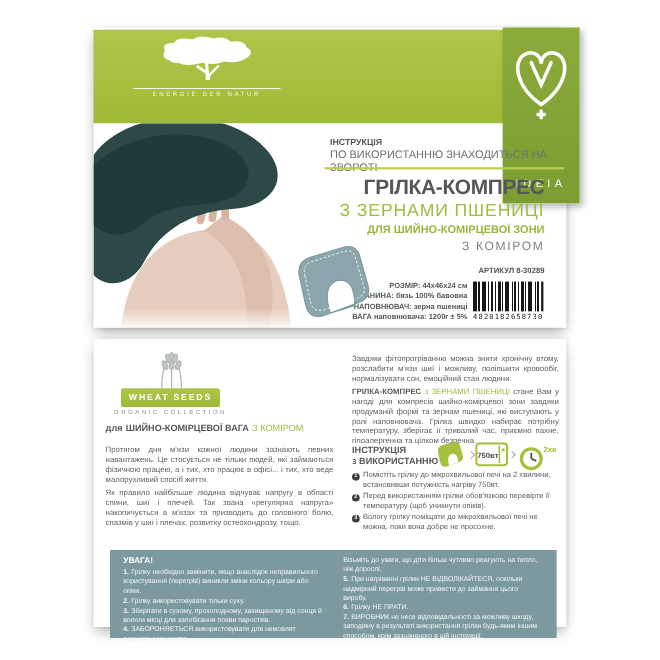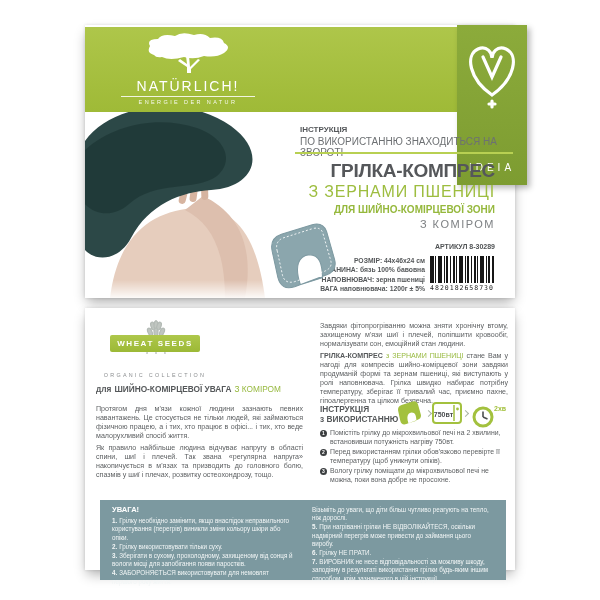--- a/index.html
+++ b/index.html
@@ -32,21 +32,21 @@
   .bars{height:27px;background:
       repeating-linear-gradient(90deg,#161616 0 1px,transparent 1px 3px),
       repeating-linear-gradient(90deg,#161616 0 2px,transparent 2px 7px),#fff;
       border-left:2px solid #161616;border-right:2px solid #161616;}
   .bnum{font-family:"DejaVu Sans Mono",monospace;font-size:6.5px;letter-spacing:1px;color:#222;margin-top:1px;}
   .photo{position:absolute;left:0;top:87px;width:218px;height:186px;overflow:hidden;}
   .collar-front{position:absolute;left:181px;top:198px;width:72px;height:72px;}
   
   #back{left:85px;top:308px;width:430px;height:262px;}
   .wheat{position:absolute;left:48px;top:10px;width:46px;height:36px;}
-  .badge{position:absolute;left:25px;top:27px;width:90px;height:17px;border-radius:2px;
+  .badge{position:absolute;left:25px;top:45px;width:90px;height:17px;border-radius:2px;
          background:linear-gradient(180deg,#aec74b,#9cb936);color:#fff;text-align:center;
          font-size:8px;font-weight:700;letter-spacing:1.6px;line-height:17px;}
   .organic{position:absolute;left:0;top:64px;width:140px;text-align:center;
          font-size:5.4px;letter-spacing:2.3px;color:#8a8d8f;}
   .bheading{position:absolute;left:11px;top:76px;width:210px;font-size:8.3px;line-height:10px;}
   .hd{font-weight:700;color:#55585a;}
   .hg{font-weight:400;color:#98ba41;}
   .seg{margin-right:3px;}
   .para{position:absolute;font-size:7.1px;line-height:9px;color:#5b5e60;text-align:justify;}
   .p-l1{left:11px;top:97px;width:207px;}
@@ -80,21 +80,20 @@
   <div id="front" class="card">
 
     <div class="band">
       <div class="brand">
         <svg width="92" height="40" viewBox="0 0 92 40">
           <g fill="#fff">
             <path d="M12 22 Q4 20 8 13 Q4 6 16 6 Q20 0 33 3 Q40 -2 52 2 Q62 -1 68 5 Q80 3 82 10 Q90 14 82 20 Q74 25 62 23 Q52 27 42 24 Q28 28 20 24 Q14 25 12 22 Z"></path>
             <path d="M44 23 L47 23 L48 34 L56 26 L58 27 L49 36 L49 40 L45 40 L45 34 L36 28 L38 26 L45 31 Z"></path>
           </g>
         </svg>
-        <div class="brand-name">NATÜRLICH!</div>
         <div class="brand-rule"></div>
         <div class="brand-tag">ENERGIE DER NATUR</div>
       </div>
     </div>
 
     <div class="ideia-tab">
       <svg width="70" height="92" viewBox="0 0 70 92">
         <g fill="none" stroke="#fff" stroke-width="3.2" stroke-linecap="round">
           <path d="M35 70 C12 54 8 30 21 24 C30 20 35 28 35 33 C35 28 40 20 49 24 C62 30 58 54 35 70 Z"></path>
           <path d="M26 32 L35 52 L44 32"></path>
@@ -180,28 +179,28 @@
           <ellipse cx="23" cy="14" rx="2" ry="4"></ellipse>
         </g>
       </svg>
     </div>
 
     <div class="badge">WHEAT SEEDS</div>
     <div class="organic">ORGANIC COLLECTION</div>
 
     <div class="bheading">
       <div>
-        <span class="hd seg">для</span><span class="hd seg">ШИЙНО-КОМІРЦЕВОЇ УВАГА</span><span class="hg">З КОМІРОМ</span>
+        <span class="hd seg">для</span><span class="hd seg">ШИЙНО-КОМІРЦЕВОЇ ВАГА</span><span class="hg">З КОМІРОМ</span>
       </div>
     </div>
 
     <div class="para p-l2">Як правило найбільше людина відчуває напругу в області спини, шиї і плечей. Так звана «регулярна напруга» накопичується в м'язах та призводить до головного болю, спазмів у шиї і плечах, розвитку остеохондрозу, тощо.</div>
     <div class="para p-l1">Протягом дня м'язи кожної людини зазнають певних навантажень. Це стосується не тільки людей, які займаються фізичною працею, а і тих, хто працює в офісі... і тих, хто веде малорухливий спосіб життя.</div>
 
-    <div class="para p-r1">Завдяки фітопрогріванню можна зняти хронічну втому, захищеному м'язи шиї і плечей, поліпшити кровообіг, нормалізувати сон, емоційний стан людини.</div>
+    <div class="para p-r1">Завдяки фітопрогріванню можна зняти хронічну втому, розслабити м'язи шиї і можливу, поліпшити кровообіг, нормалізувати сон, емоційний стан людини.</div>
     <div class="para p-r2">
       <span class="hd seg">ГРІЛКА-КОМПРЕС</span><span class="hg seg">з ЗЕРНАМИ ПШЕНИЦІ</span><span>стане Вам у нагоді для компресів шийно-комірцевої зони завдяки продуманій формі та зернам пшениці, які виступають у ролі наповнювача. Грілка швидко набирає потрібну температуру, зберігає її тривалий час, приємно пахне, гіпоалергенна та цілком безпечна.</span>
     </div>
 
     <div class="usage-title">
       <div>ІНСТРУКЦІЯ</div>
       <div>з ВИКОРИСТАННЮ</div>
     </div>
 
     <div class="icon-row">

